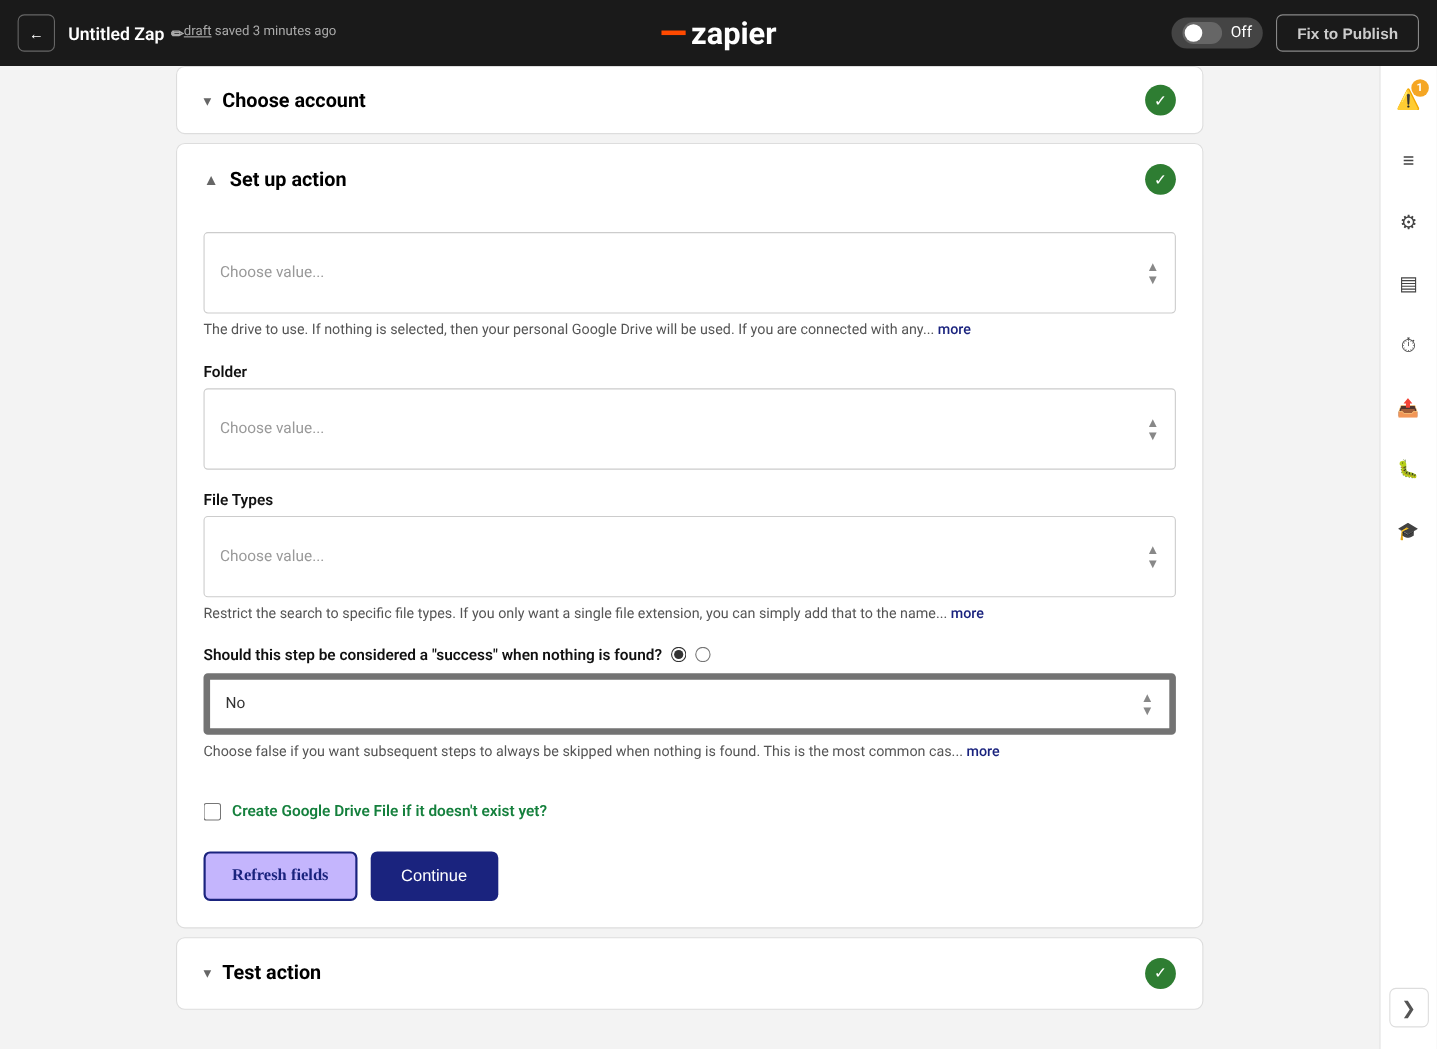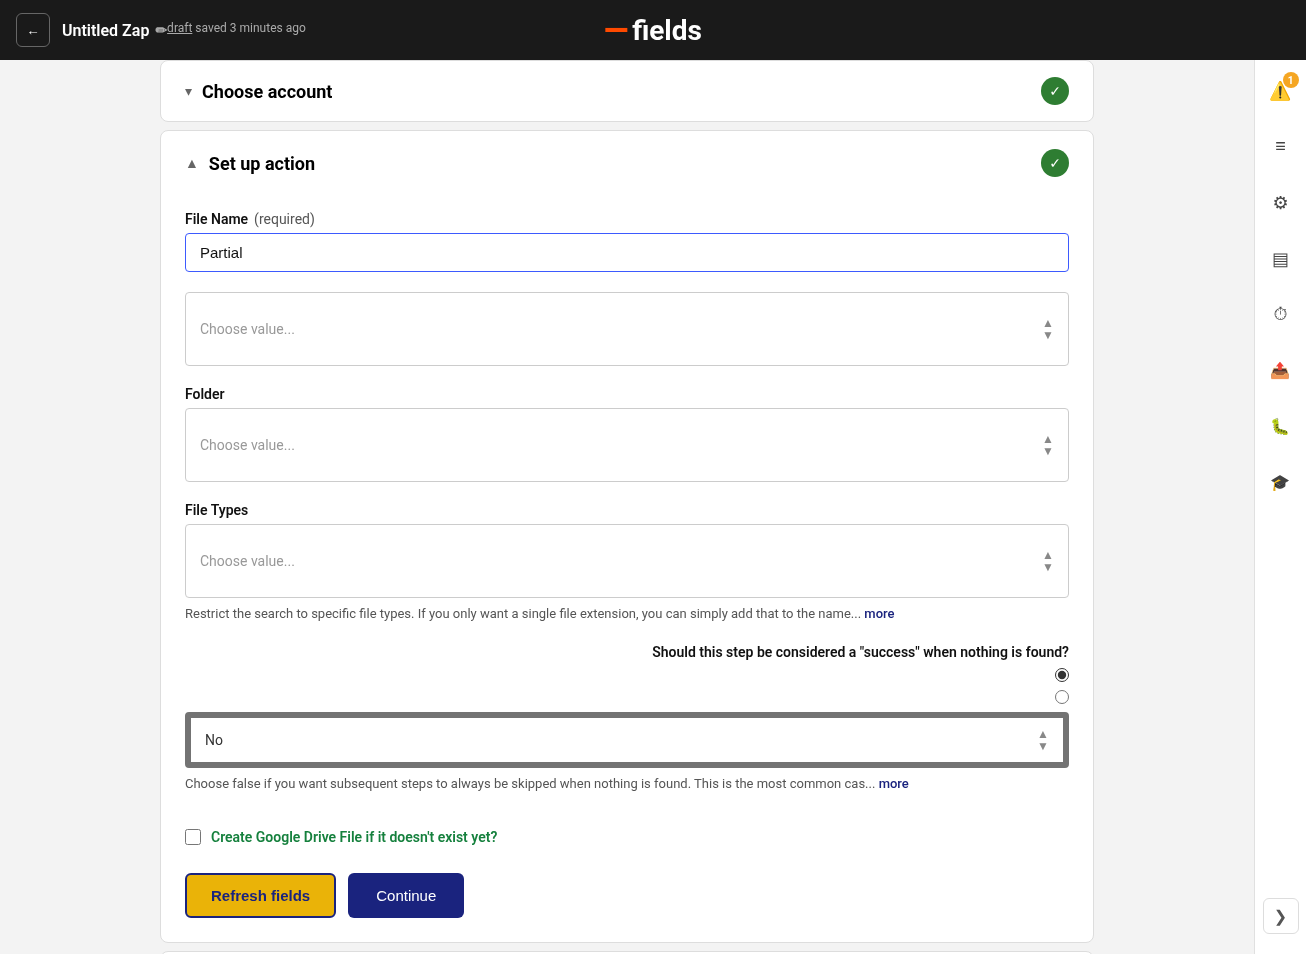--- a/index.html
+++ b/index.html
@@ -269,21 +269,21 @@
       margin-top: 6px;
       line-height: 1.5;
     }
     .field-description a, .more-link {
       color: #1a237e;
       text-decoration: none;
       cursor: pointer;
       font-weight: 500;
     }
 
-    .radio-group { display: flex; align-items: flex-end; gap: 8px; margin-bottom: 8px; flex-direction: column; }
+    .radio-group { display: flex; align-items: flex-start; gap: 8px; margin-bottom: 8px; }
     .radio-label { font-size: 14px; font-weight: 600; color: #111; }
     .radio-btn { width: 14px; height: 14px; accent-color: #333; cursor: pointer; }
 
     .no-select {
       width: 100%;
       border: 6px solid #737373;
       border-radius: 4px;
       padding: 10px 14px;
       font-size: 14px;
       color: #333;
@@ -303,28 +303,29 @@
     }
     .checkbox-label { font-size: 14px; font-weight: 600; color: #15803d; }
     input[type="checkbox"] { width: 16px; height: 16px; cursor: pointer; }
 
     .action-buttons {
       display: flex;
       gap: 12px;
       margin-top: 24px;
     }
     .btn-refresh {
-      background: #eab308;
+      background: #c4b5fd;
       border: 2px solid #1a237e;
       border-radius: 6px;
       color: #1a237e;
       padding: 12px 24px;
       font-size: 15px;
       font-weight: 700;
       cursor: pointer;
+      font-family: Liberation Serif, serif;
     }
     .btn-continue {
       background: #1a237e;
       border: none;
       border-radius: 6px;
       color: #fff;
       padding: 12px 28px;
       font-size: 15px;
       font-weight: 400;
       cursor: pointer;
@@ -353,23 +354,30 @@
       </div>
       <div class="zap-subtitle">
         <a>draft</a>
         <span>saved 3 minutes ago</span>
       </div>
     </div>
   </div>
 
   <div class="logo">
     <span class="logo-dash">—</span>
-    <span>fields</span>
+    <span>zapier</span>
   </div>
 
+  <div class="header-right">
+    <div class="toggle-wrap">
+      <div class="toggle-knob"></div>
+      <span class="toggle-label">Off</span>
+    </div>
+    <button class="publish-btn">Fix to Publish</button>
+  </div>
 </div>
 
 <div class="main-layout">
 
   <div class="center-content">
 
     <div class="choose-account-card card">
       <div class="choose-account-header">
         <div class="section-header-left">
           <span class="chevron">▾</span>
@@ -383,33 +391,30 @@
       <div class="section-header">
         <div class="section-header-left">
           <span class="chevron">▲</span>
           <span class="section-title">Set up action</span>
         </div>
         <div class="check-circle">✓</div>
       </div>
 
       <div class="form-body">
 
-        <div class="field-group">
-          <div class="field-label">
-            <span>File Name</span>
-            <span class="field-label-required">(required)</span>
-          </div>
-          <input type="text" class="field-input" value="Partial" style="">
-        </div>
 
         <div class="field-group">
           <div class="field-select">
             <span>Choose value...</span>
             <span class="field-select-arrows">▲<br>▼</span>
           </div>
+          <p class="field-description">
+            <span>The drive to use. If nothing is selected, then your personal Google Drive will be used. If you are connected with any...</span>
+            <a class="more-link">more</a>
+          </p>
         </div>
 
         <div class="field-group">
           <div class="field-label">
             <span>Folder</span>
           </div>
           <div class="field-select">
             <span>Choose value...</span>
             <span class="field-select-arrows">▲<br>▼</span>
           </div>

